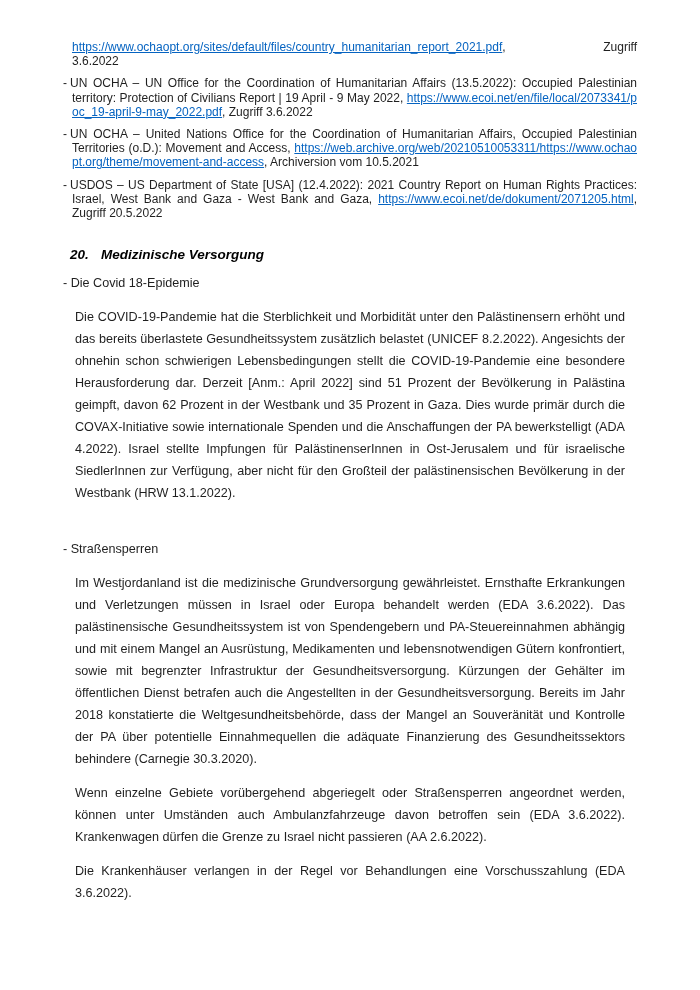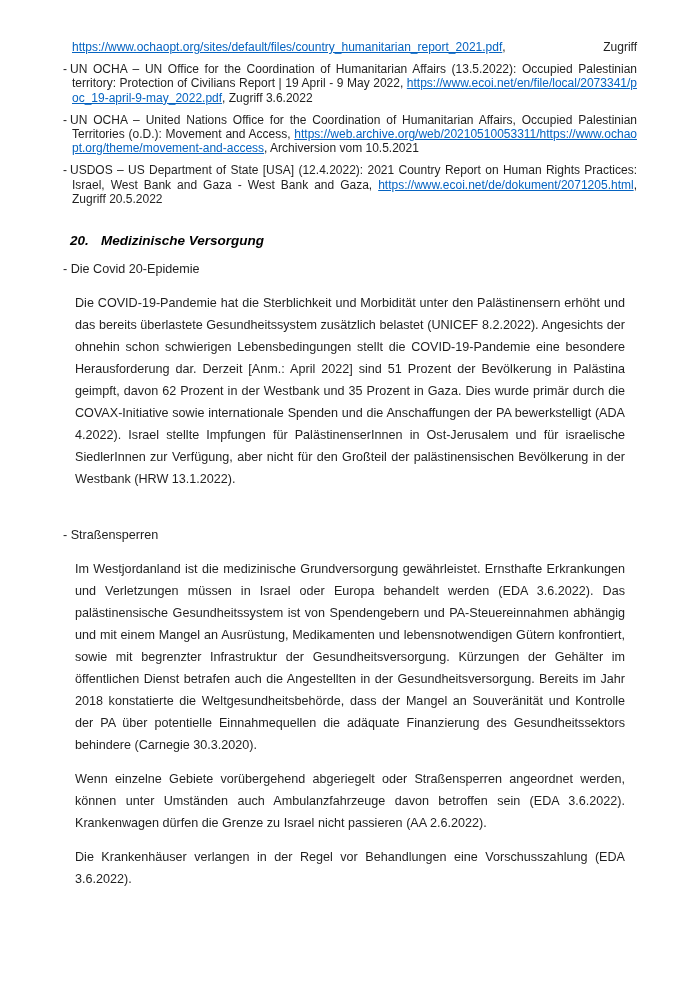--- a/index.html
+++ b/index.html
@@ -58,20 +58,21 @@
 <div class="page">
   <div class="content">
 
     <div class="refs">
 
       <div class="ref-cont">
         <div class="line1">
           <span><a class="doclink">https://www.ochaopt.org/sites/default/files/country_humanitarian_report_2021.pdf</a><span>,</span></span>
           <span>Zugriff</span>
         </div>
+        <div>3.6.2022</div>
       </div>
 
       <div class="ref">
         <span class="dash">-</span><span>UN OCHA – UN Office for the Coordination of Humanitarian Affairs (13.5.2022): Occupied Palestinian territory: Protection of Civilians Report | 19 April - 9 May 2022, </span><a class="doclink">https://www.ecoi.net/en/file/local/2073341/poc_19-april-9-may_2022.pdf</a><span>, Zugriff 3.6.2022</span>
       </div>
 
       <div class="ref">
         <span class="dash">-</span><span>UN OCHA – United Nations Office for the Coordination of Humanitarian Affairs, Occupied Palestinian Territories (o.D.): Movement and Access, </span><a class="doclink">https://web.archive.org/web/20210510053311/https://www.ochaopt.org/theme/movement-and-access</a><span>,  Archiversion vom 10.5.2021</span>
       </div>
 
@@ -79,21 +80,21 @@
         <span class="dash">-</span><span>USDOS – US Department of State [USA] (12.4.2022): 2021 Country Report on Human Rights Practices: Israel, West Bank and Gaza - West Bank and Gaza, </span><a class="doclink">https://www.ecoi.net/de/dokument/2071205.html</a><span>, Zugriff 20.5.2022</span>
       </div>
 
     </div>
 
     <div class="section-heading">
       <span class="num">20.</span><span>Medizinische Versorgung</span>
     </div>
 
     <div class="body-text">
-      <div class="sub-label">- Die Covid 20-Epidemie</div>
+      <div class="sub-label">- Die Covid 18-Epidemie</div>
       <p class="para">Die COVID-19-Pandemie hat die Sterblichkeit und Morbidität unter den Palästinensern erhöht und das bereits überlastete Gesundheitssystem zusätzlich belastet (UNICEF 8.2.2022). Angesichts der ohnehin schon schwierigen Lebensbedingungen stellt die COVID-19-Pandemie eine besondere Herausforderung dar. Derzeit [Anm.: April 2022] sind 51 Prozent der Bevölkerung in Palästina geimpft, davon 62 Prozent in der Westbank und 35 Prozent in Gaza. Dies wurde primär durch die COVAX-Initiative sowie internationale Spenden und die Anschaffungen der PA bewerkstelligt (ADA 4.2022). Israel stellte Impfungen für PalästinenserInnen in Ost-Jerusalem und für israelische SiedlerInnen zur Verfügung, aber nicht für den Großteil der palästinensischen Bevölkerung in der Westbank (HRW 13.1.2022).</p>
       <div class="blank-line"></div>
       <div>- Straßensperren</div>
       <p class="para">Im Westjordanland ist die medizinische Grundversorgung gewährleistet. Ernsthafte Erkrankungen und Verletzungen müssen in Israel oder Europa behandelt werden (EDA 3.6.2022). Das palästinensische Gesundheitssystem ist von Spendengebern und PA-Steuereinnahmen abhängig und mit einem Mangel an Ausrüstung, Medikamenten und lebensnotwendigen Gütern konfrontiert, sowie mit begrenzter Infrastruktur der Gesundheitsversorgung. Kürzungen der Gehälter im öffentlichen Dienst betrafen auch die Angestellten in der Gesundheitsversorgung. Bereits im Jahr 2018 konstatierte die Weltgesundheitsbehörde, dass der Mangel an Souveränität und Kontrolle der PA über potentielle Einnahmequellen die adäquate Finanzierung des Gesundheitssektors behindere (Carnegie 30.3.2020).</p>
       <p class="para">Wenn einzelne Gebiete vorübergehend abgeriegelt oder Straßensperren angeordnet werden, können unter Umständen auch Ambulanzfahrzeuge davon betroffen sein (EDA 3.6.2022). Krankenwagen dürfen die Grenze zu Israel nicht passieren (AA 2.6.2022).</p>
       <p class="para">Die Krankenhäuser verlangen in der Regel vor Behandlungen eine Vorschusszahlung (EDA 3.6.2022).</p>
     </div>
 
   </div>
 

